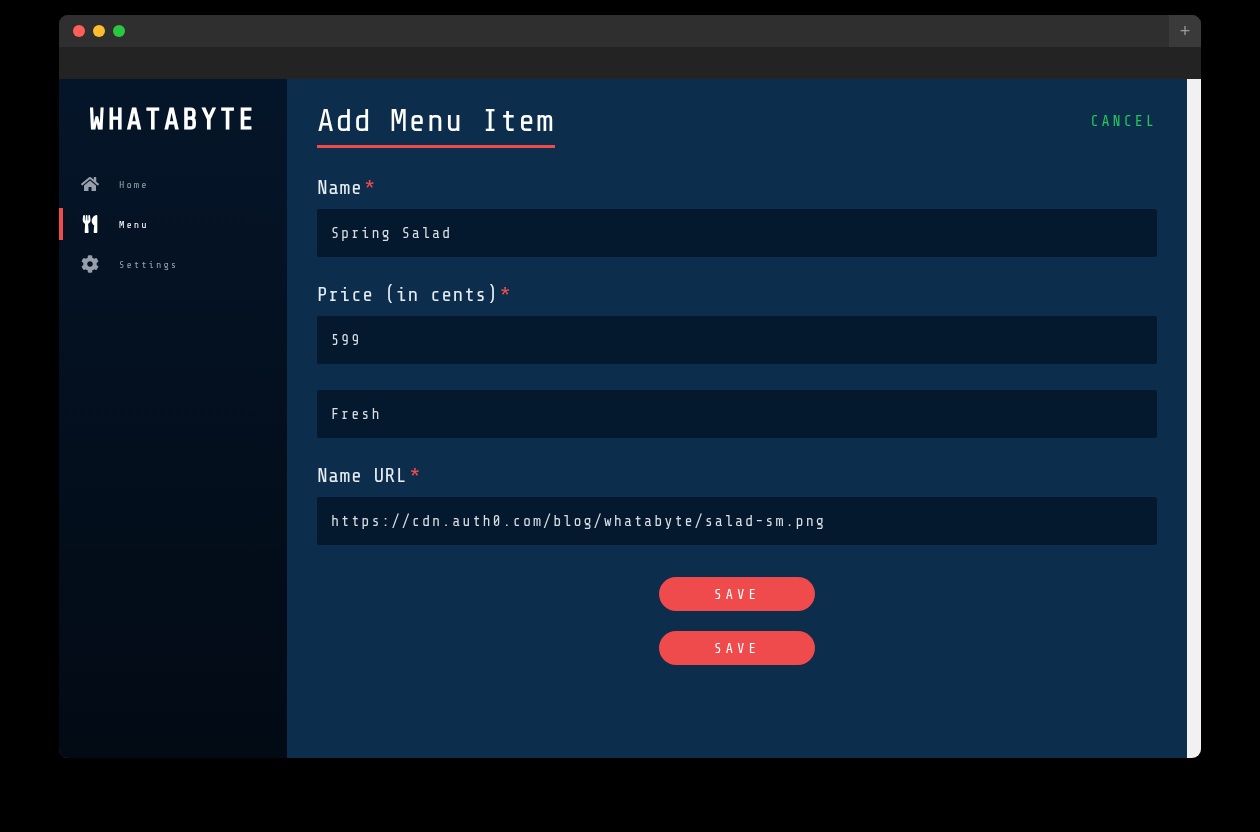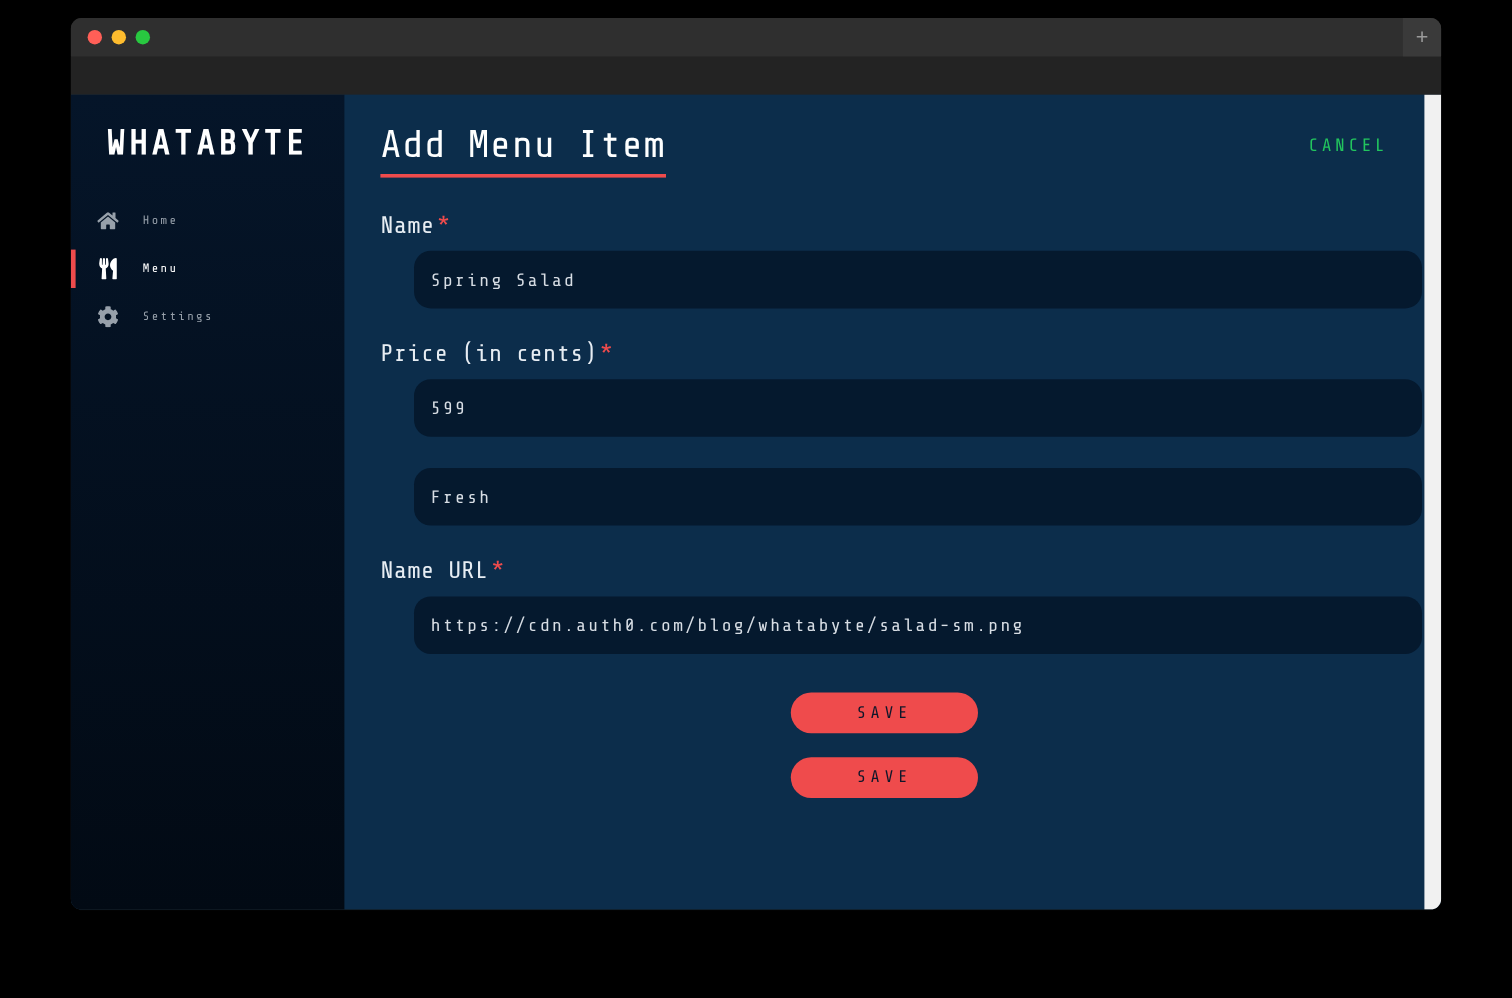--- a/index.html
+++ b/index.html
@@ -169,33 +169,32 @@
     width: 100%;
     height: 48px;
     background: #05192e;
     border: none;
     outline: none;
     color: #d7dde4;
     padding: 0 14px;
     font-family: inherit;
     font-size: 15px;
     letter-spacing: 2px;
-    border-radius: 14px;
-    margin-left: 28px;
+    border-radius: 2px;
   }
   .actions {
     display: flex;
     flex-direction: column;
     align-items: center;
     gap: 20px;
     margin-top: 32px;
   }
   .btn {
     background: #ef4b4c;
-    color: #0f172a;
+    color: #ffffff;
     border: none;
     width: 156px;
     height: 34px;
     border-radius: 18px;
     letter-spacing: 4px;
     font-size: 14px;
     font-family: inherit;
     cursor: pointer;
   }
 </style>

